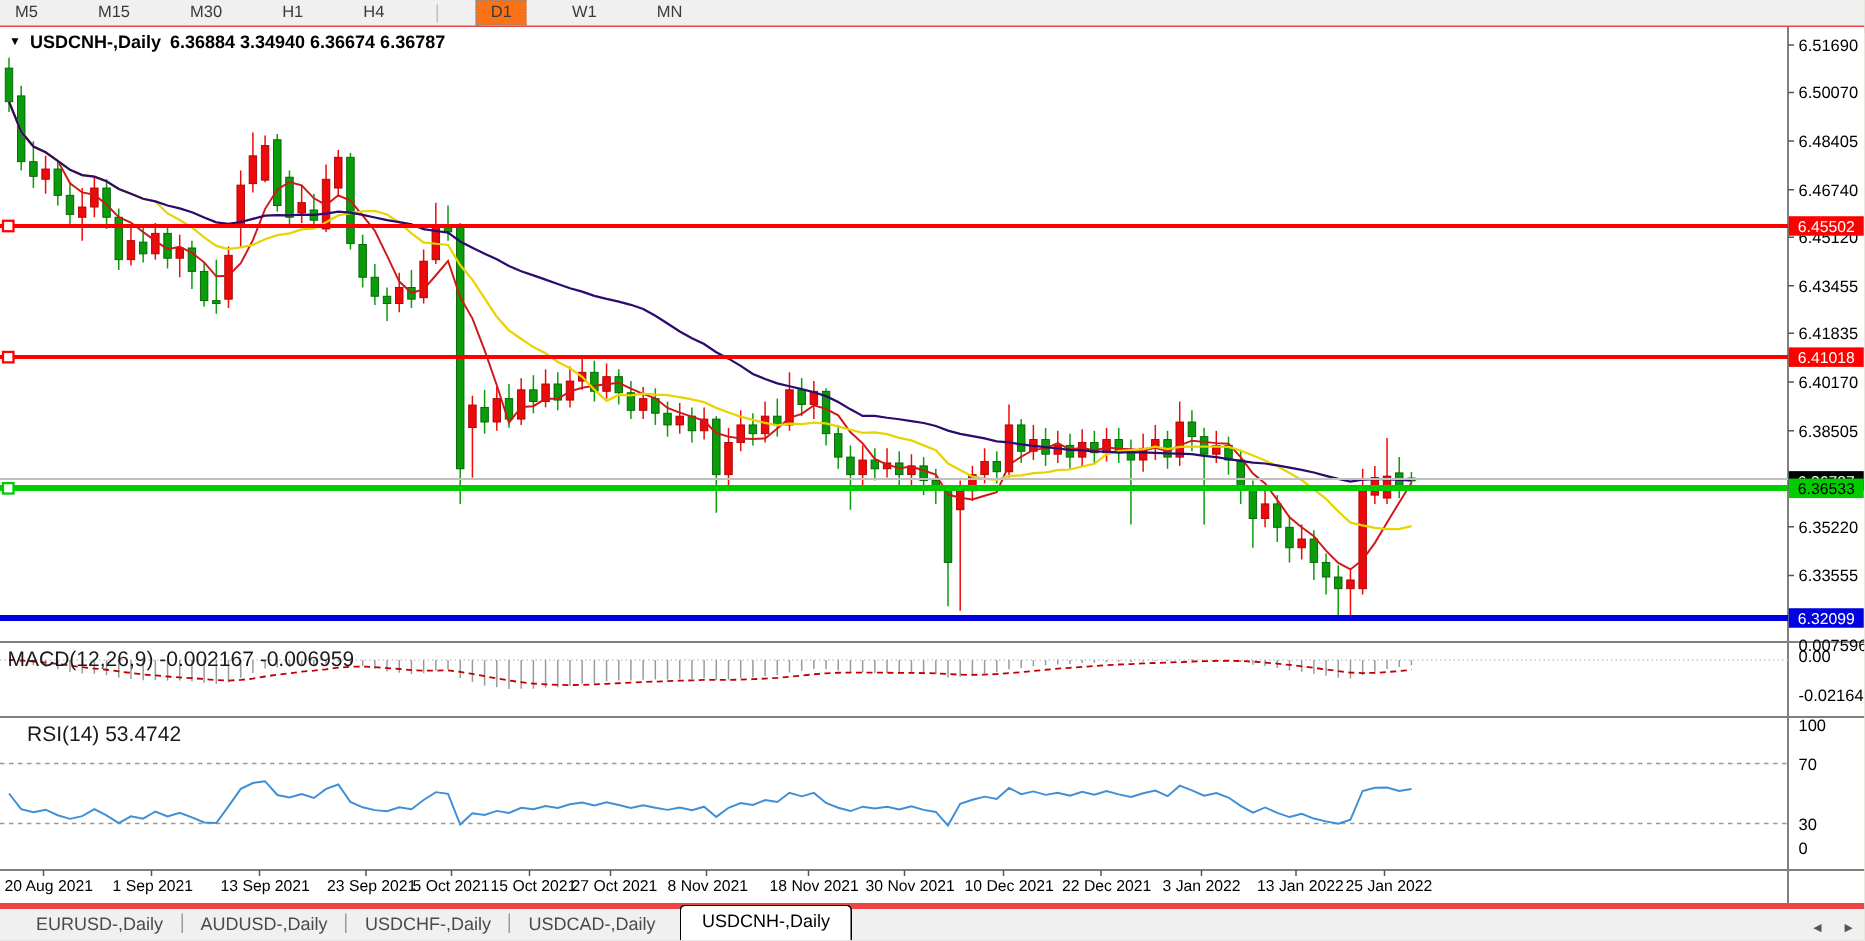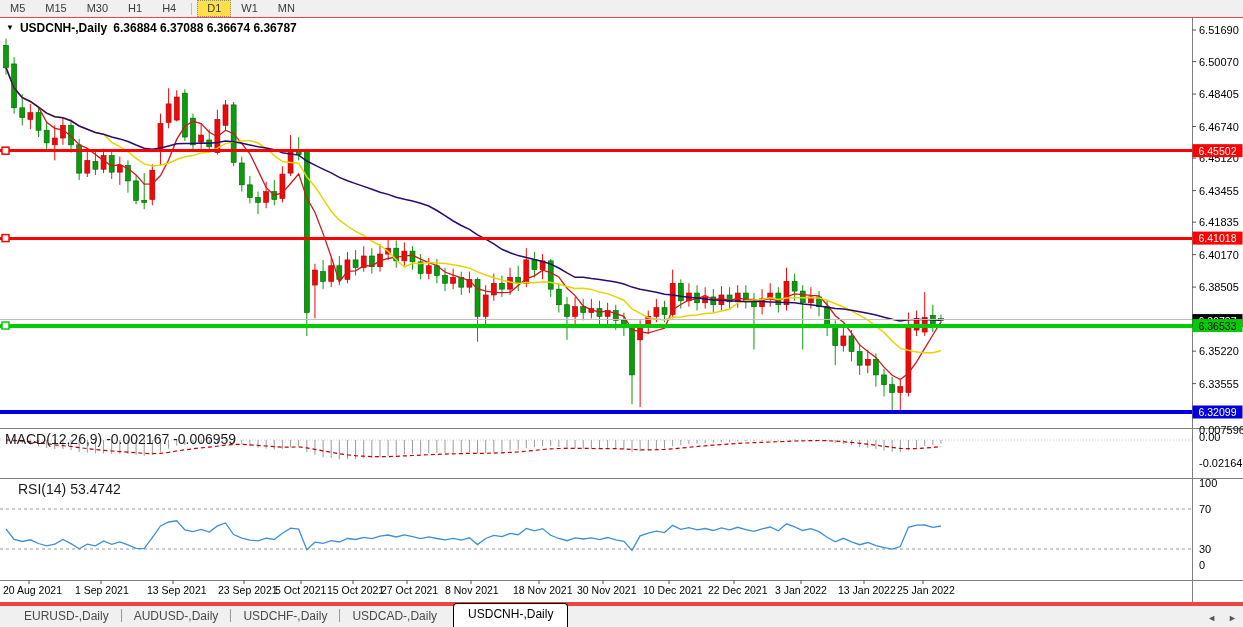--- a/index.html
+++ b/index.html
@@ -1,22 +1,22 @@
 <!DOCTYPE html>
 <html><head>
 <meta charset="utf-8">
 <style>
   html,body{margin:0;padding:0;background:#d4d0c8;}
   .root{position:relative;width:1243px;height:627px;background:#ffffff;overflow:hidden;
         font-family:"Liberation Sans", sans-serif; -webkit-font-smoothing:antialiased;}
   
   .toolbar{position:absolute;left:0;top:0;width:1243px;height:17px;background:#f0f0f0;
-           border-bottom:5px solid #ef4444;display:flex;align-items:center;font-size:11px;color:#3a3a3a;}
+           border-bottom:5px solid #ef4444;display:flex;align-items:center;font-size:11px;color:#3a3a3a;gap:20px;}
   .tfbtn{padding:1px 9px;cursor:default;border:1px solid transparent;line-height:13px;}
-  .tfbtn.active{background:#fde047;border:1px dotted #8a8a8a;}
+  .tfbtn.active{background:#f97316;border:1px dotted #8a8a8a;}
   .tbsep{width:1px;height:12px;background:#bdbdbd;margin:0 5px;}
   
   .chart-window{position:absolute;left:0;top:18px;width:1243px;height:584px;background:#fff;}
   #chart-svg{position:absolute;left:0;top:0;}
   .chart-title{position:absolute;left:6px;top:3px;font-size:12px;font-weight:bold;color:#000;
                display:flex;align-items:center;gap:6px;}
   .chart-title .tri{font-size:8px;position:relative;top:-1px;}
   .ind-label{position:absolute;font-size:14px;color:#1a1a1a;white-space:pre;}
   
   .tabbar{position:absolute;left:0;top:602px;width:1243px;height:25px;background:#f0f0f0;
@@ -502,21 +502,21 @@
           <line x1="864" y1="562" x2="864" y2="566" stroke="#555" stroke-width="1"></line>
           <text x="838" y="576">13 Jan 2022</text>
           <line x1="923" y1="562" x2="923" y2="566" stroke="#555" stroke-width="1"></line>
           <text x="897" y="576">25 Jan 2022</text>
         </g>
       </svg>
 
     <div class="chart-title">
       <span class="tri">▼</span>
       <span>USDCNH-,Daily</span>
-      <span>6.36884 6.37088 6.36674 6.36787</span>
+      <span>6.36884 3.34940 6.36674 6.36787</span>
     </div>
 
     <div class="ind-label" style="left:5px;top:413px;"><span>MACD(12,26,9)</span> <span>-0.002167 -0.006959</span></div>
 
     <div class="ind-label" style="left:18px;top:463px;"><span>RSI(14)</span> <span>53.4742</span></div>
   </div>
 
   <div class="tabbar">
     <div class="tab">EURUSD-,Daily</div>
       <div class="tabsep"></div>

